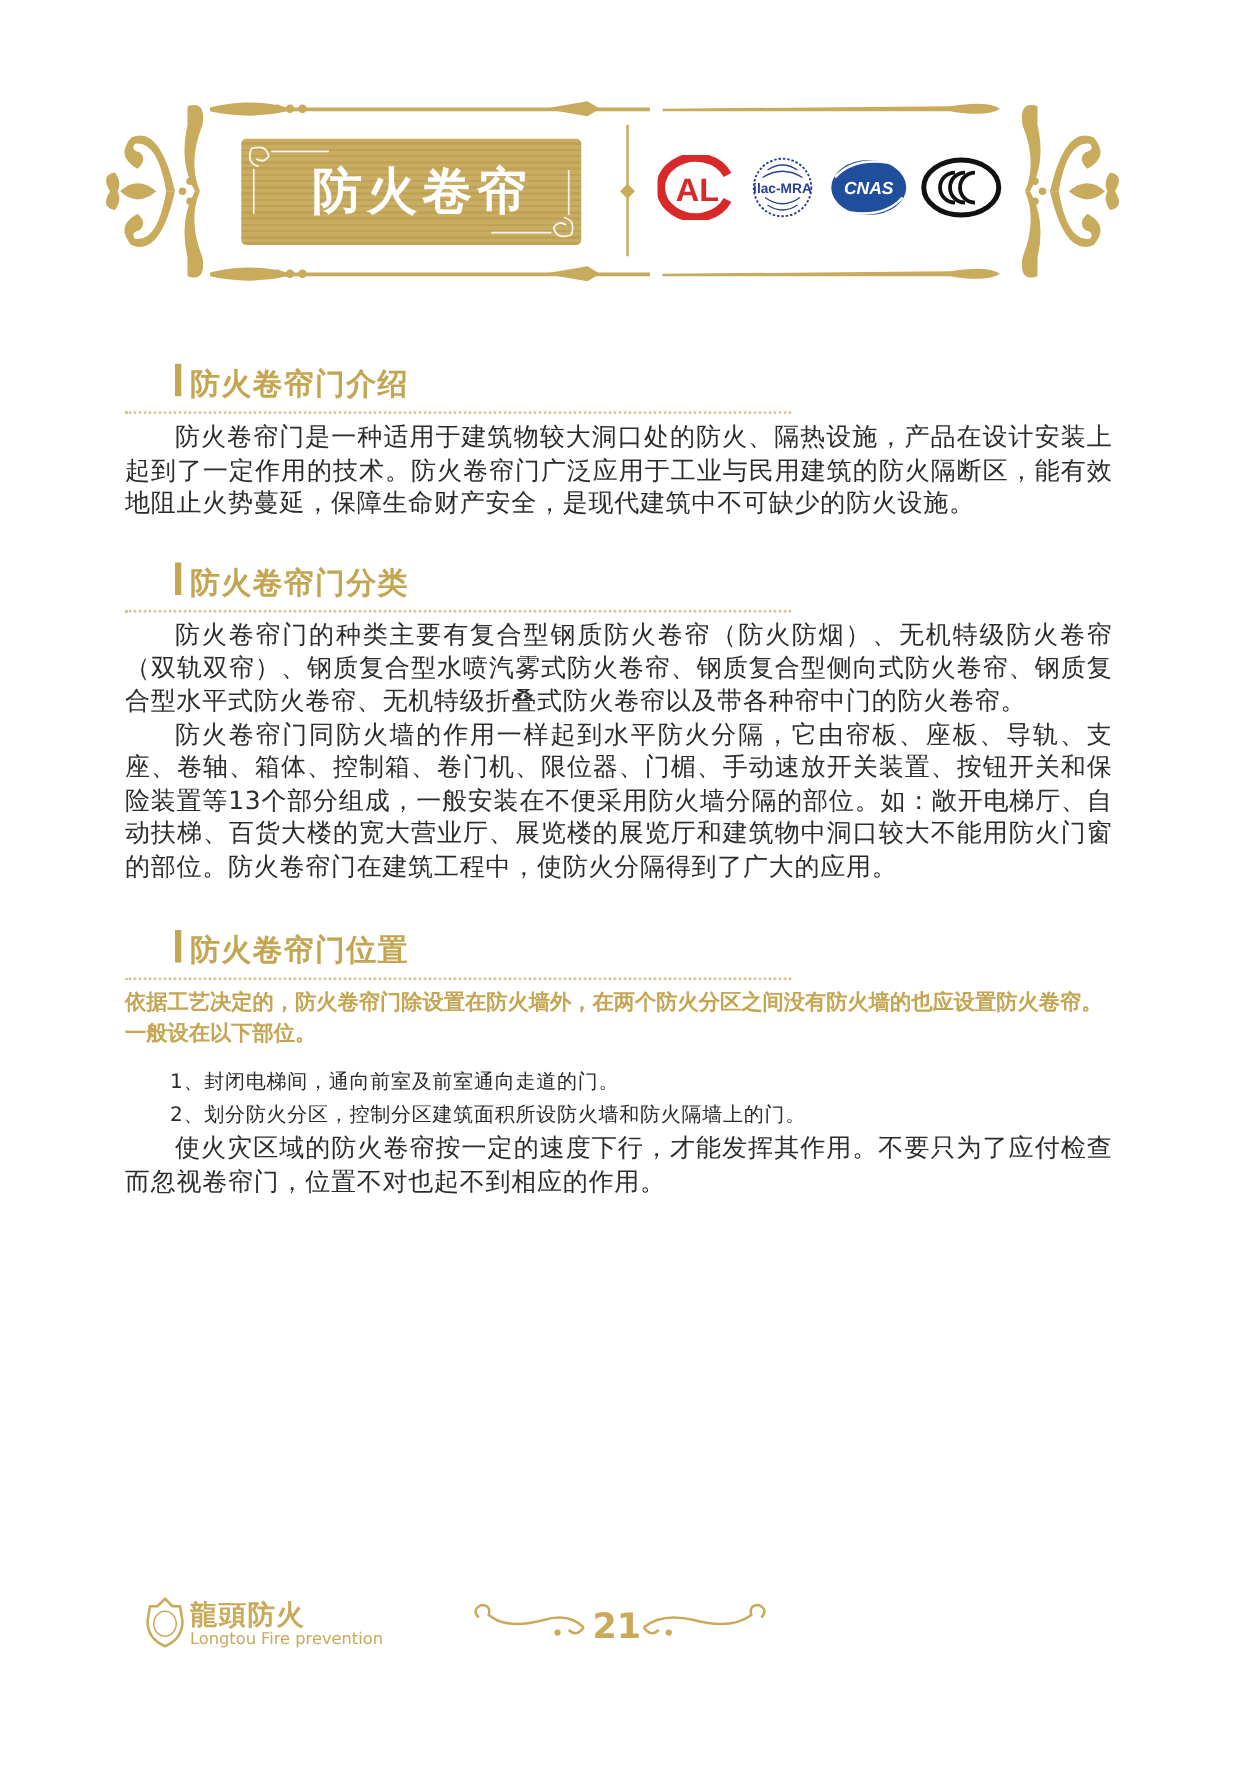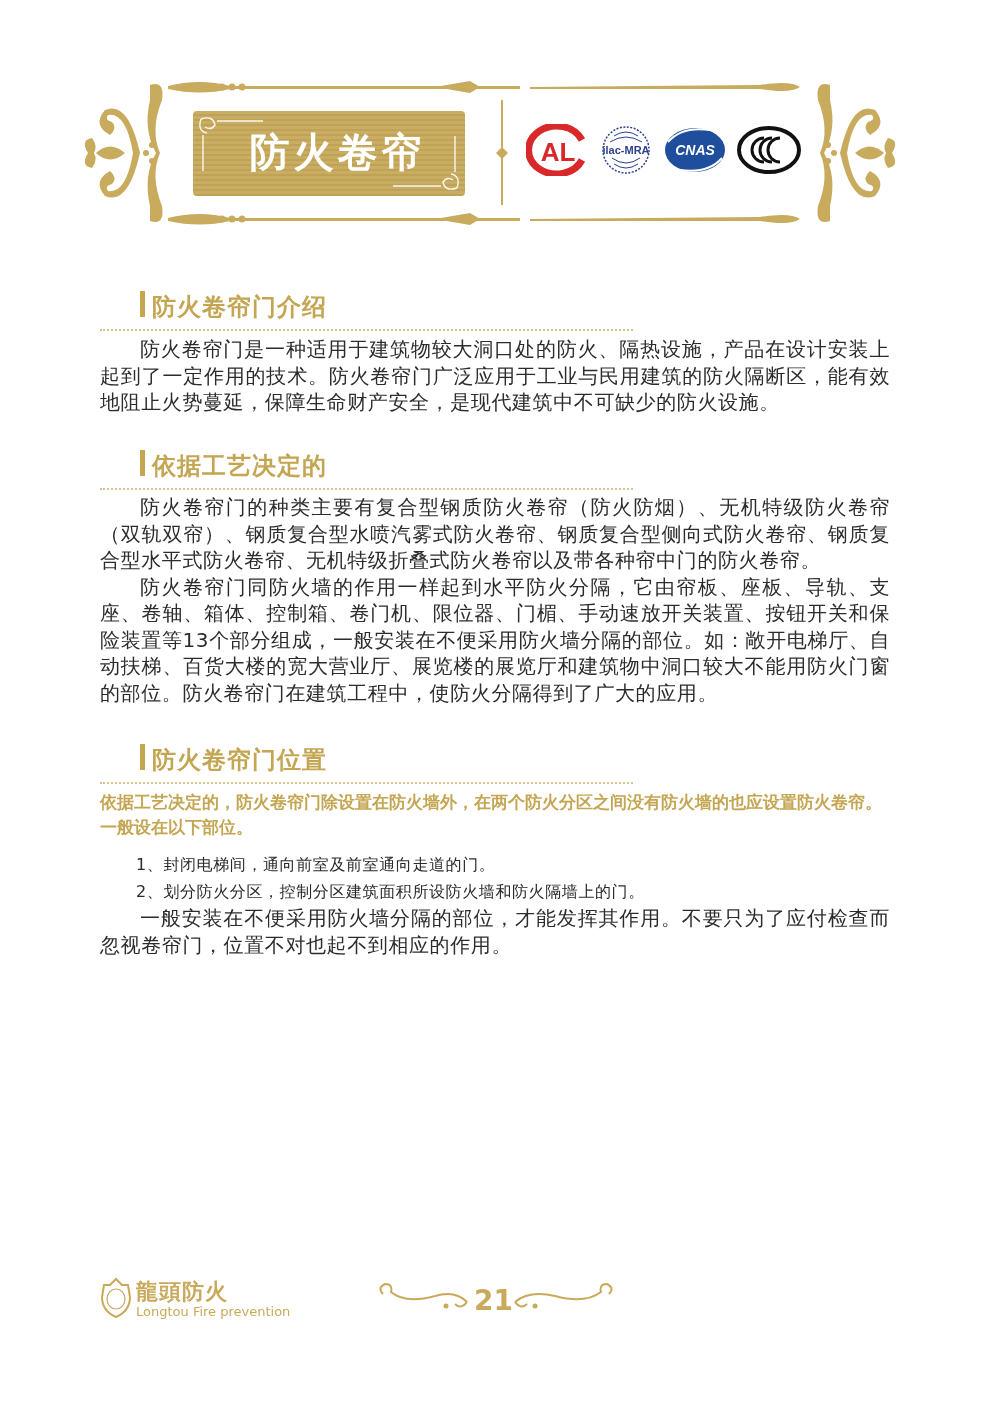--- a/index.html
+++ b/index.html
@@ -34,21 +34,21 @@
   p.body {
     margin: 0; font-size: 20px; line-height: 26.5px; letter-spacing: 0.6px; color: #2c2c2c;
     text-align: justify;
   }
   p.indent { text-indent: 2em; }
   p.lead {
     margin: 6px 0 12px 0; font-size: 17px; line-height: 25px; font-weight: bold; color: #c4a552;
   }
   p.item { margin: 0; padding-left: 36px; font-size: 16px; line-height: 26.5px; letter-spacing: 0.6px; }
   
-  .footer-brand { position: absolute; left: 100px; top: 1275px; height: 50px; width: 200px; text-decoration: underline; }
+  .footer-brand { position: absolute; left: 116px; top: 1275px; height: 50px; width: 200px; text-decoration: underline; }
   .brand-cn { position: absolute; left: 36px; top: 2px; font-size: 22px; font-weight: bold; color: #c8aa5a; letter-spacing: 1px; }
   .brand-en { position: absolute; left: 36px; top: 29px; font-size: 13px; color: #c8aa5a; }
   .page-num { position: absolute; left: 474px; top: 1284px; font-size: 28px; font-weight: bold; color: #c8aa5a; }
 </style>
 </head>
 <body>
 
 <div class="header">
   <svg width="1000" height="260" viewBox="0 0 1000 260" style="position:absolute;left:0;top:0">
     <g fill="#c8ab5c" stroke="none">
@@ -144,39 +144,39 @@
   </div>
   <div class="sep"></div>
   <div style="margin-top:5px">
     <p class="body indent">防火卷帘门是一种适用于建筑物较大洞口处的防火、隔热设施，产品在设计安装上起到了一定作用的技术。防火卷帘门广泛应用于工业与民用建筑的防火隔断区，能有效地阻止火势蔓延，保障生命财产安全，是现代建筑中不可缺少的防火设施。</p>
   </div>
 </div>
 
 <div class="section" style="top:450px">
   <div class="sec-head">
     <span class="sec-bar"></span>
-    <span class="sec-title">依据工艺决定的</span>
+    <span class="sec-title">防火卷帘门分类</span>
   </div>
   <div class="sep"></div>
   <div style="margin-top:4px">
     <p class="body indent">防火卷帘门的种类主要有复合型钢质防火卷帘（防火防烟）、无机特级防火卷帘（双轨双帘）、钢质复合型水喷汽雾式防火卷帘、钢质复合型侧向式防火卷帘、钢质复合型水平式防火卷帘、无机特级折叠式防火卷帘以及带各种帘中门的防火卷帘。</p>
     <p class="body indent">防火卷帘门同防火墙的作用一样起到水平防火分隔，它由帘板、座板、导轨、支座、卷轴、箱体、控制箱、卷门机、限位器、门楣、手动速放开关装置、按钮开关和保险装置等13个部分组成，一般安装在不便采用防火墙分隔的部位。如：敞开电梯厅、自动扶梯、百货大楼的宽大营业厅、展览楼的展览厅和建筑物中洞口较大不能用防火门窗的部位。防火卷帘门在建筑工程中，使防火分隔得到了广大的应用。</p>
   </div>
 </div>
 
 <div class="section" style="top:744px">
   <div class="sec-head">
     <span class="sec-bar"></span>
     <span class="sec-title">防火卷帘门位置</span>
   </div>
   <div class="sep"></div>
   <p class="lead">依据工艺决定的，防火卷帘门除设置在防火墙外，在两个防火分区之间没有防火墙的也应设置防火卷帘。一般设在以下部位。</p>
   <p class="item">1、封闭电梯间，通向前室及前室通向走道的门。</p>
   <p class="item">2、划分防火分区，控制分区建筑面积所设防火墙和防火隔墙上的门。</p>
-  <p class="body indent">一般安装在不便采用防火墙分隔的部位，才能发挥其作用。不要只为了应付检查而忽视卷帘门，位置不对也起不到相应的作用。</p>
+  <p class="body indent">使火灾区域的防火卷帘按一定的速度下行，才能发挥其作用。不要只为了应付检查而忽视卷帘门，位置不对也起不到相应的作用。</p>
 </div>
 
 <div class="footer-brand">
   <svg width="32" height="42" viewBox="0 0 32 42" style="position:absolute;left:0;top:2px">
     <path d="M16 2 L22 8 L28 8 L30 20 Q30 34 16 40 Q2 34 2 20 L4 8 L10 8 Z" fill="none" stroke="#c8aa5a" stroke-width="2"></path>
     <ellipse cx="16" cy="22" rx="9" ry="10" fill="none" stroke="#c8aa5a" stroke-width="1.2"></ellipse>
   </svg>
   <div class="brand-cn">龍頭防火</div>
   <div class="brand-en">Longtou Fire prevention</div>
 </div>

